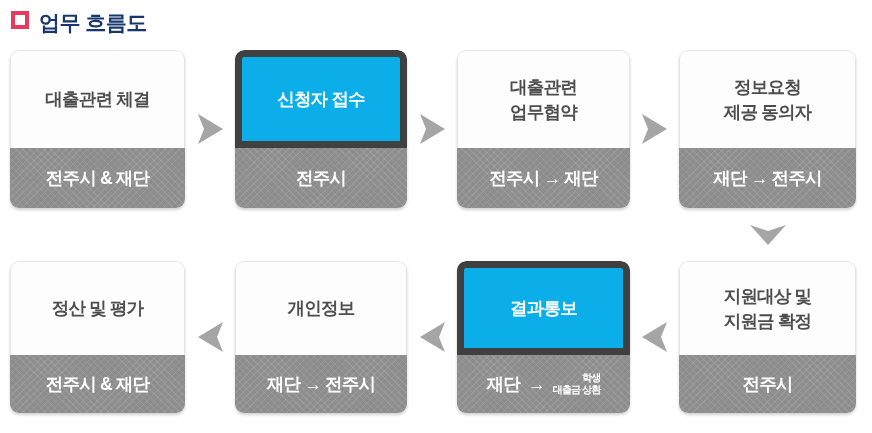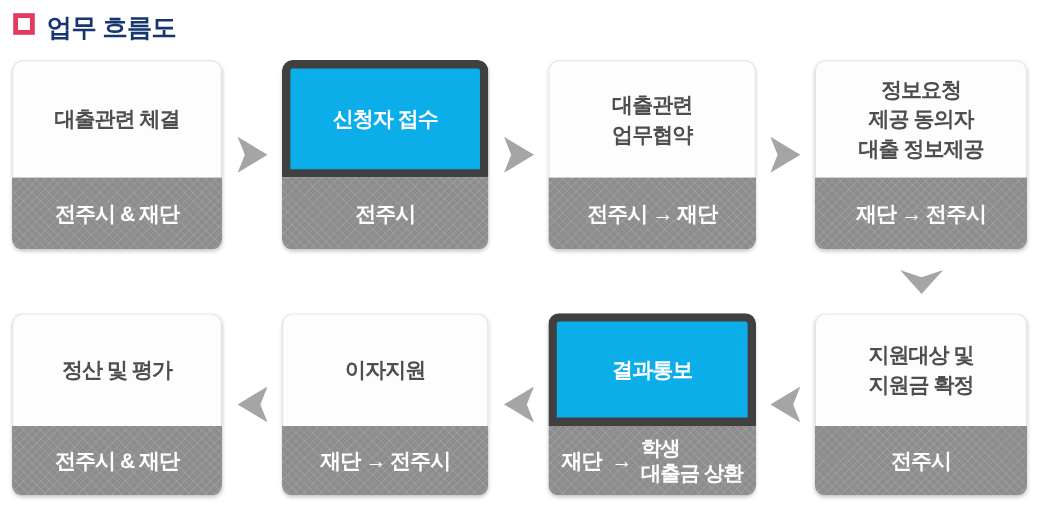--- a/index.html
+++ b/index.html
@@ -27,24 +27,24 @@
     line-height:1.38; letter-spacing:-0.8px; text-align:center;
   }
   .box.highlight .box-main { background:#0baee9; border:7px solid #404040; color:#ffffff; }
   .box-footer {
     height:60px; flex:none;
     background-color:#8d8d8d;
     background-image:
       repeating-linear-gradient(45deg, rgba(255,255,255,0.09) 0 1px, transparent 1px 5px),
       repeating-linear-gradient(-45deg, rgba(255,255,255,0.09) 0 1px, transparent 1px 5px);
     color:#ffffff; font-size:17.5px; font-weight:bold; letter-spacing:-0.8px;
-    display:flex; align-items:center; justify-content:center; gap:8px; text-align:left;
+    display:flex; align-items:center; justify-content:center; gap:8px; text-align:right;
   }
   .row-bottom .box-footer { height:58px; }
-  .footer-stacked { font-size:17px; line-height:1.25; font-weight:bold; }
+  .footer-stacked { font-size:10px; line-height:1.25; font-weight:bold;font-family:Liberation Serif, serif; }
 
   .arrow-cell { display:flex; align-items:center; justify-content:center; }
   .arrow-cell svg { display:block; }
   .down-arrow-cell { grid-column:7; grid-row:2; display:flex; align-items:center; justify-content:center; }
 
   
   .r1c1{grid-row:1;grid-column:1} .r1c2{grid-row:1;grid-column:2} .r1c3{grid-row:1;grid-column:3}
   .r1c4{grid-row:1;grid-column:4} .r1c5{grid-row:1;grid-column:5} .r1c6{grid-row:1;grid-column:6}
   .r1c7{grid-row:1;grid-column:7}
   .r3c1{grid-row:3;grid-column:1} .r3c2{grid-row:3;grid-column:2} .r3c3{grid-row:3;grid-column:3}
@@ -100,21 +100,20 @@
     <div class="arrow-cell r1c6">
       <svg width="25" height="30" viewBox="0 0 25 30">
           <polygon points="0,0 25,15 0,30 6,15" fill="#a5a5a5"></polygon>
         </svg>
     </div>
 
     <div class="box r1c7">
       <div class="box-main">
           <div>정보요청</div>
           <div>제공 동의자</div>
-          <div>대출 정보제공</div>
         </div>
       <div class="box-footer">재단 → 전주시</div>
     </div>
 
     <div class="down-arrow-cell">
       <svg width="36" height="20" viewBox="0 0 36 20">
           <polygon points="0,0 18,6 36,0 18,20" fill="#a5a5a5"></polygon>
         </svg>
     </div>
 
@@ -126,21 +125,21 @@
     </div>
 
     <div class="arrow-cell r3c2">
       <svg width="25" height="30" viewBox="0 0 25 30">
           <polygon points="25,0 0,15 25,30 19,15" fill="#a5a5a5"></polygon>
         </svg>
     </div>
 
     <div class="box r3c3 row-bottom">
       <div class="box-main">
-          <div>이자지원</div>
+          <div>개인정보</div>
         </div>
       <div class="box-footer">재단 → 전주시</div>
     </div>
 
     <div class="arrow-cell r3c4">
       <svg width="25" height="30" viewBox="0 0 25 30">
           <polygon points="25,0 0,15 25,30 19,15" fill="#a5a5a5"></polygon>
         </svg>
     </div>
 

